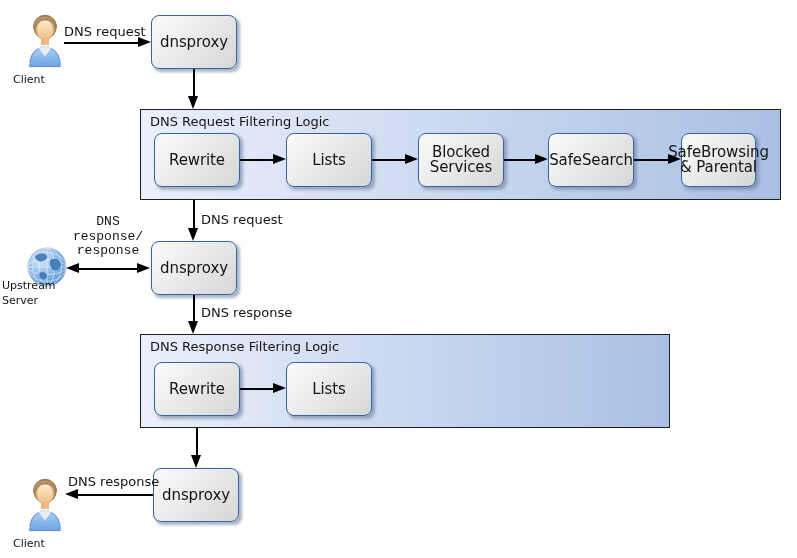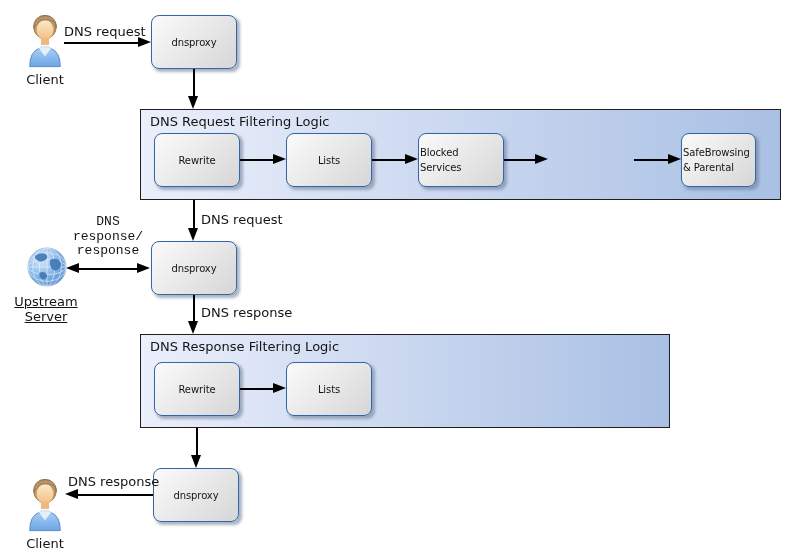--- a/index.html
+++ b/index.html
@@ -8,41 +8,41 @@
     font-family:"DejaVu Sans","Liberation Sans",sans-serif; color:#141414;
     overflow:hidden;
   }
   
   .node {
     position:absolute; box-sizing:border-box;
     border:1.6px solid var(--node-border,#3465a4); border-radius:8px;
     background:linear-gradient(135deg, var(--node-fill-start,#fbfbfb) 0%, var(--node-fill-end,#d6d6d6) 100%);
     box-shadow:2.5px 2.5px 3px var(--node-shadow,rgba(100,118,145,.55));
     display:flex; align-items:center; justify-content:center;
-    font-size:10px; line-height:15px; letter-spacing:-0.1px;
+    text-align:center; font-size:15px; line-height:15px; letter-spacing:-0.1px;
     padding:0 1px;
   }
   
   .group {
     position:absolute; box-sizing:border-box;
     border:1.5px solid var(--container-border,#1f1f1f);
     background:linear-gradient(to right, var(--container-fill-start,#ebeffb) 0%, var(--container-fill-end,#a9c0e4) 100%);
   }
   .group-title { position:absolute; left:9px; top:4px; font-size:13px; white-space:nowrap; }
   
   .line-h { position:absolute; height:1.6px; background:var(--arrow,#000); }
   .line-v { position:absolute; width:1.6px; background:var(--arrow,#000); }
   .ah { position:absolute; width:0; height:0; }
   .ah-right { border-top:5.5px solid transparent; border-bottom:5.5px solid transparent; border-left:13px solid var(--arrow,#000); }
   .ah-left  { border-top:5.5px solid transparent; border-bottom:5.5px solid transparent; border-right:13px solid var(--arrow,#000); }
   .ah-down  { border-left:5.5px solid transparent; border-right:5.5px solid transparent; border-top:13px solid var(--arrow,#000); }
   .edge-label { position:absolute; font-size:13px; white-space:nowrap; }
   .edge-label-multi { position:absolute; font-size:13px; line-height:14.5px; text-align:center; }
   .actor { position:absolute; }
-  .actor-label { position:absolute; font-size:13px; text-align:center; line-height:15px; }
+  .actor-label { position:absolute; font-size:11px; text-align:left; line-height:15px; }
 </style>
 </head>
 <body>
 
 <div class="canvas">
 
   <div class="actor" style="left:27px; top:12px; width:36px; height:57px;">
     <svg viewBox="0 0 40 62" width="36" height="57">
       <defs>
         <linearGradient id="shirt1" x1="0" y1="0" x2="0" y2="1">
@@ -79,20 +79,23 @@
     <div class="group-title">DNS Request Filtering Logic</div>
     <div class="node" style="left:13px;  top:23px; width:86px; height:54px;">
       <span>Rewrite</span>
     </div>
     <div class="node" style="left:145px; top:23px; width:86px; height:54px;">
       <span>Lists</span>
     </div>
     <div class="node" style="left:277px; top:23px; width:86px; height:54px;">
       <span>Blocked Services</span>
     </div>
+    <div class="node" style="left:407px; top:23px; width:86px; height:54px;">
+      <span>SafeSearch</span>
+    </div>
     <div class="node" style="left:540px; top:23px; width:75px; height:54px;">
       <span>SafeBrowsing &amp; Parental</span>
     </div>
     <div class="line-h" style="left:99px;  top:49px; width:34px;"></div>
     <div class="ah ah-right" style="left:132px; top:44px;"></div>
     <div class="line-h" style="left:231px; top:49px; width:34px;"></div>
     <div class="ah ah-right" style="left:264px; top:44px;"></div>
     <div class="line-h" style="left:363px; top:49px; width:32px;"></div>
     <div class="ah ah-right" style="left:394px; top:44px;"></div>
     <div class="line-h" style="left:493px; top:49px; width:35px;"></div>
@@ -128,21 +131,21 @@
         <ellipse cx="22" cy="22" rx="20" ry="15"></ellipse>
         <line x1="2" y1="22" x2="42" y2="22"></line>
       </g>
       <g clip-path="url(#glbc)" fill="#3f76b6" opacity="0.9">
         <path d="M10,10 Q16,6 21,9 Q24,12 20,15 Q14,18 12,15 Q8,13 10,10 Z"></path>
         <path d="M26,14 Q33,12 36,17 Q38,22 33,25 Q28,27 26,22 Q24,17 26,14 Z"></path>
         <path d="M14,28 Q20,26 22,30 Q23,34 18,35 Q13,34 14,28 Z"></path>
       </g>
     </svg>
   </div>
-  <div class="actor-label" style="left:2px; top:294px; width:88px;text-decoration:underline;">
+  <div class="actor-label" style="left:2px; top:278px; width:88px;">
     <div>Upstream</div>
     <div>Server</div>
   </div>
 
   <div class="edge-label-multi" style="left:69px; top:215px; width:78px;font-family:Liberation Mono, monospace;">
     <div>DNS</div>
     <div>response/</div>
     <div>response</div>
   </div>
   <div class="ah ah-left" style="left:66px; top:263px;"></div>

